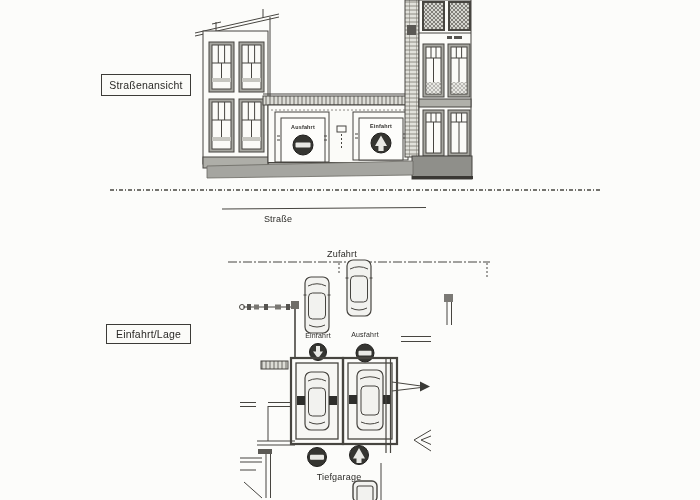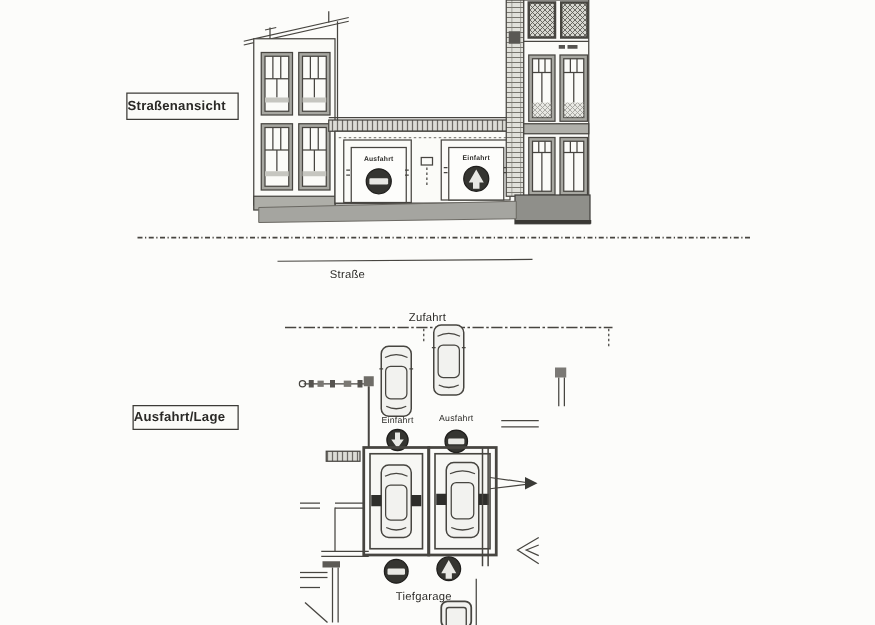--- a/index.html
+++ b/index.html
@@ -8,24 +8,24 @@
     width:700px;height:500px;
     background:#fcfcfa;
     font-family:"Liberation Sans", sans-serif;
     overflow:hidden;
   }
   .page svg{position:absolute;left:0;top:0;}
   .titlebox{
     position:absolute;
     border:1.6px solid #3c3b37;
     background:#fbfbf8;
-    font-weight:bold;
+    font-weight:normal;
     font-size:10.5px;
     color:#2a2926;
-    display:flex;align-items:center;
+    display:flex;align-items:center;justify-content:center;
     letter-spacing:.2px;
     box-sizing:border-box;
   }
   #elev-box{left:101px;top:74px;width:90px;height:22px;}
   #plan-box{left:106px;top:324px;width:85px;height:20px;}
   text{fill:#2c2b28;stroke:none;text-anchor:middle;letter-spacing:.2px;}
   .t5{font-size:5.4px;font-weight:bold;}
   .t7{font-size:7px;}
   .t9{font-size:9px;}
 </style>
@@ -326,16 +326,16 @@
           <line x1="244" y1="482" x2="262" y2="498"></line>
         </g>
       </g>
     </g>
   </svg>
 
   <div class="titlebox" id="elev-box">
     <span>Straßenansicht</span>
   </div>
   <div class="titlebox" id="plan-box">
-    <span>Ausfahrt/Lage</span>
+    <span>Einfahrt/Lage</span>
   </div>
 
 </div>
 
 </body></html>

